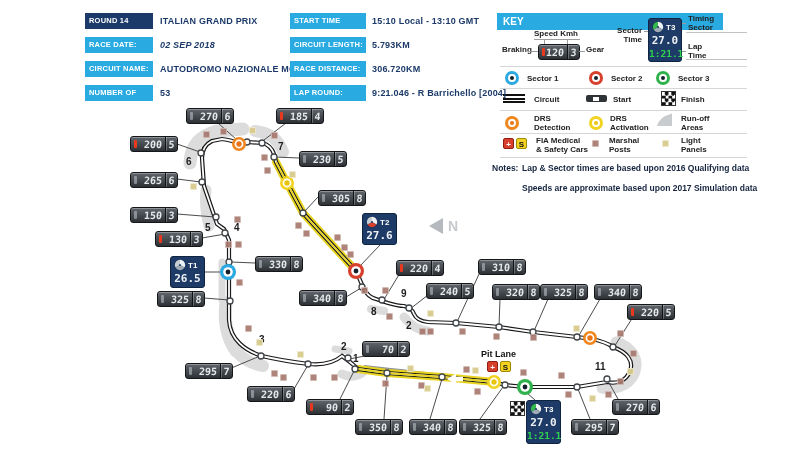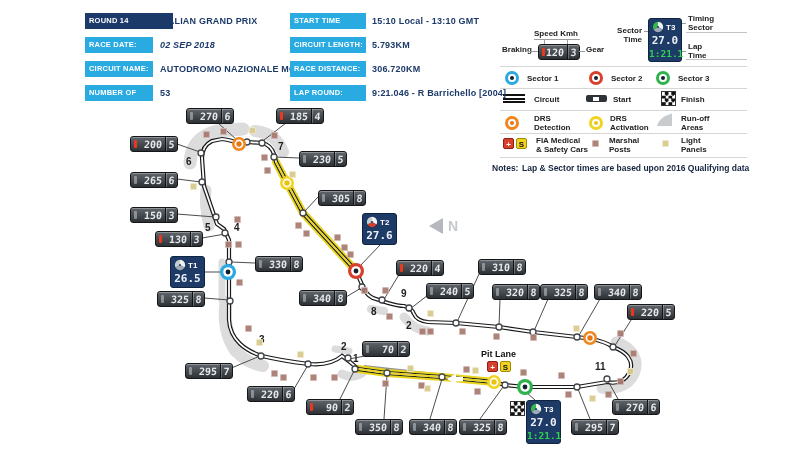--- a/index.html
+++ b/index.html
@@ -209,20 +209,21 @@
   </svg>
 
   <div class="checker" style="position:absolute;left:510px;top:401px;width:13px;height:13px"></div>
 
   <div class="pitlab" style="left:481px;top:349px">Pit Lane</div>
   <div class="fia-ic fia-med" style="left:487px;top:361px">+</div>
   <div class="fia-ic fia-s" style="left:500px;top:361px">S</div>
 
   <div class="nlab" style="left:448px;top:218px">N</div>
 
+  <div class="keybar">KEY</div>
 
   <div class="klabel" style="left:534px;top:29px">Speed Kmh</div>
   <div class="kline" style="left:534px;top:39px;width:46px;height:1px"></div>
   <div class="kline" style="left:544px;top:40px;width:1px;height:5px"></div>
   <div class="kline" style="left:567px;top:40px;width:1px;height:5px"></div>
   <div class="klabel" style="left:502px;top:45px">Braking</div>
   <div class="kline" style="left:528px;top:51px;width:10px;height:1px"></div>
   <div class="speedbox" style="left:538px;top:44px;width:40px">
     <span class="sb-bar red"></span>
     <span class="sb-speed">120</span>
@@ -323,22 +324,23 @@
   <div class="klabel" style="left:609px;top:136px">Marshal
 Posts</div>
   <div class="post light" style="left:662px;top:140px"></div>
   <div class="klabel" style="left:681px;top:136px">Light
 Panels</div>
 
   <div class="ksep" style="top:157px"></div>
 
   <div class="note" style="left:492px;top:163px">Notes:</div>
   <div class="note" style="left:522px;top:163px">Lap &amp; Sector times are based upon 2016 Qualifying data</div>
-
-<div class="lblbox dark" style="left: 85px; top: 13px; width: 88px;">ROUND 14</div>
+  <div class="note" style="left:522px;top:183px">Speeds are approximate based upon 2017 Simulation data</div>
+
+<div class="lblbox dark" style="left: 85px; top: 13px; width: 68px;">ROUND 14</div>
     <div class="hval" style="left: 160px; top: 13px;">ITALIAN GRAND PRIX</div>
     <div class="lblbox" style="left: 85px; top: 37px; width: 68px;">RACE DATE:</div>
     <div class="hval" style="left: 160px; top: 37px; font-style: italic;">02 SEP 2018</div>
     <div class="lblbox" style="left: 85px; top: 61px; width: 68px;">CIRCUIT NAME:</div>
     <div class="hval" style="left: 160px; top: 61px;">AUTODROMO NAZIONALE MONZA</div>
     <div class="lblbox" style="left: 85px; top: 85px; width: 68px;">NUMBER OF LAPS:</div>
     <div class="hval" style="left: 160px; top: 85px;">53</div>
     <div class="lblbox" style="left: 290px; top: 13px; width: 76px;">START TIME</div>
     <div class="hval" style="left: 372px; top: 13px;">15:10 Local - 13:10 GMT</div>
     <div class="lblbox" style="left: 290px; top: 37px; width: 76px;">CIRCUIT LENGTH:</div>

